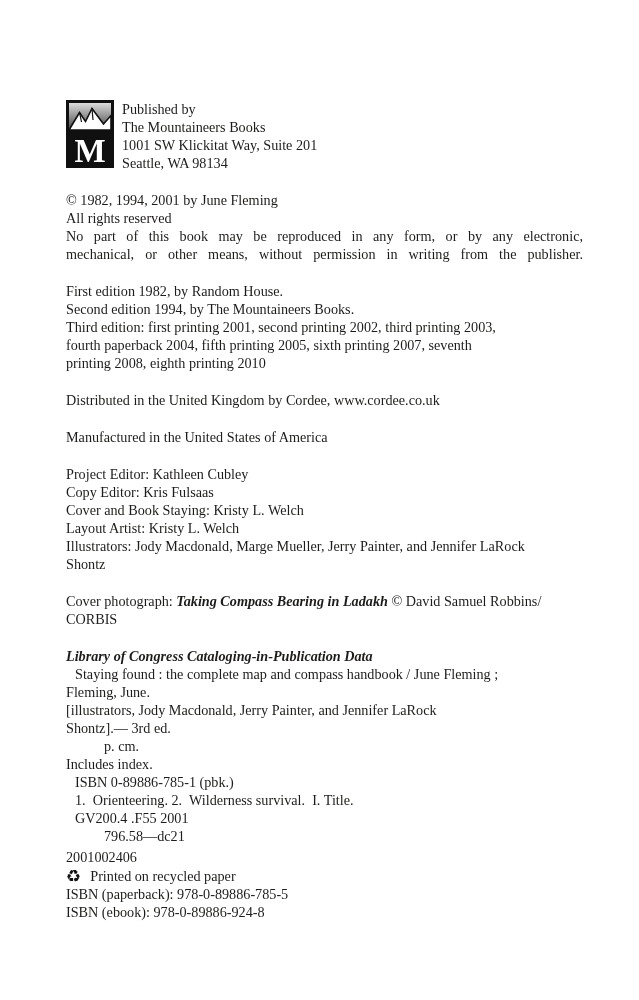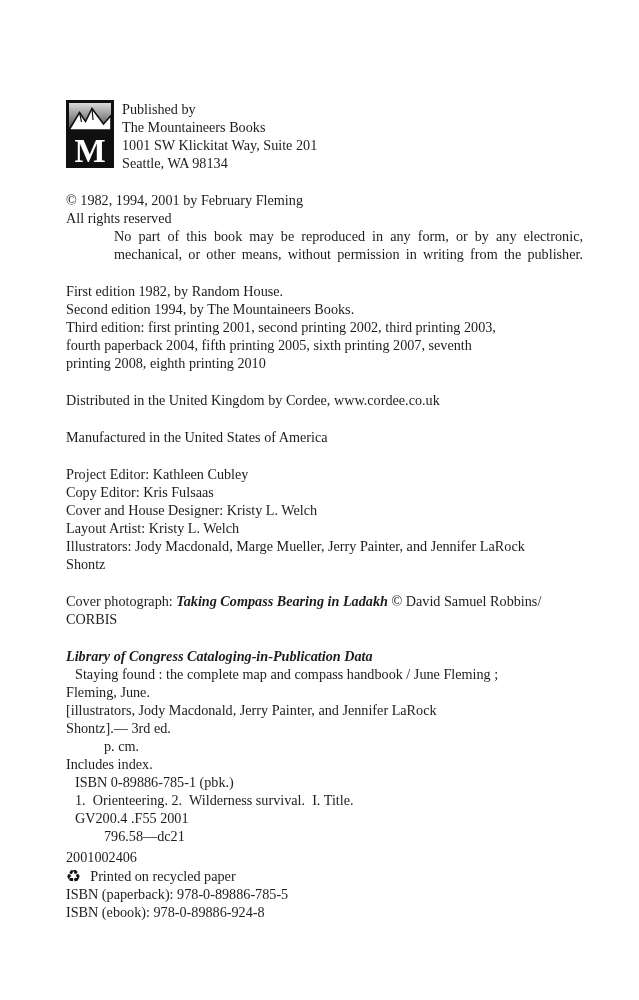--- a/index.html
+++ b/index.html
@@ -10,21 +10,21 @@
     color:#1d1c1a;
     font-family:"Liberation Serif", serif;
     font-size:14.2px;
     line-height:18px;
     overflow:hidden;
     box-sizing:border-box;
   }
   .content { padding:100px 56px 0 66px; }
   .block { margin-bottom:19px; }
   .line { white-space:pre-wrap; }
-  .justify-line { text-align:justify; text-align-last:justify;margin-left:48px; }
+  .justify-line { text-align:justify; text-align-last:justify; }
   .publisher { display:flex; align-items:flex-start; }
   .logo-box { flex:0 0 48px; margin-right:8px; }
   .italic { font-style:italic;font-weight:bold; }
   .ind-1 { padding-left:9px; }
   .ind-3 { padding-left:38px; }
   .catalog-number { margin-top:3px; }
   .footer-block { margin-top:1px; }
   .recycle-line { display:flex; align-items:center; }
   .recycle-glyph {
     font-family:"DejaVu Sans", sans-serif;
@@ -57,21 +57,21 @@
       </div>
       <div>
         <div class="line">Published by</div>
         <div class="line">The Mountaineers Books</div>
         <div class="line">1001 SW Klickitat Way, Suite 201</div>
         <div class="line">Seattle, WA 98134</div>
       </div>
     </div>
 
     <div class="block">
-      <div class="line">© 1982, 1994, 2001 by February Fleming</div>
+      <div class="line">© 1982, 1994, 2001 by June Fleming</div>
       <div class="line">All rights reserved</div>
       <div class="justify-line">No part of this book may be reproduced in any form, or by any electronic,</div>
       <div class="justify-line">mechanical, or other means, without permission in writing from the publisher.</div>
     </div>
 
     <div class="block">
       <div class="line">First edition 1982, by Random House.</div>
       <div class="line">Second edition 1994, by The Mountaineers Books.</div>
       <div class="line">Third edition: first printing 2001, second printing 2002, third printing 2003,</div>
       <div class="line">fourth paperback 2004, fifth printing 2005, sixth printing 2007, seventh</div>
@@ -82,21 +82,21 @@
       <div class="line">Distributed in the United Kingdom by Cordee, www.cordee.co.uk</div>
     </div>
 
     <div class="block">
       <div class="line">Manufactured in the United States of America</div>
     </div>
 
     <div class="block">
       <div class="line">Project Editor: Kathleen Cubley</div>
       <div class="line">Copy Editor: Kris Fulsaas</div>
-      <div class="line">Cover and House Designer: Kristy L. Welch</div>
+      <div class="line">Cover and Book Staying: Kristy L. Welch</div>
       <div class="line">Layout Artist: Kristy L. Welch</div>
       <div class="line">Illustrators: Jody Macdonald, Marge Mueller, Jerry Painter, and Jennifer LaRock</div>
       <div class="line">Shontz</div>
     </div>
 
     <div class="block">
       <div class="line"><span>Cover photograph: </span><span class="italic">Taking Compass Bearing in Ladakh</span><span> © David Samuel Robbins/</span></div>
       <div class="line">CORBIS</div>
     </div>
 

